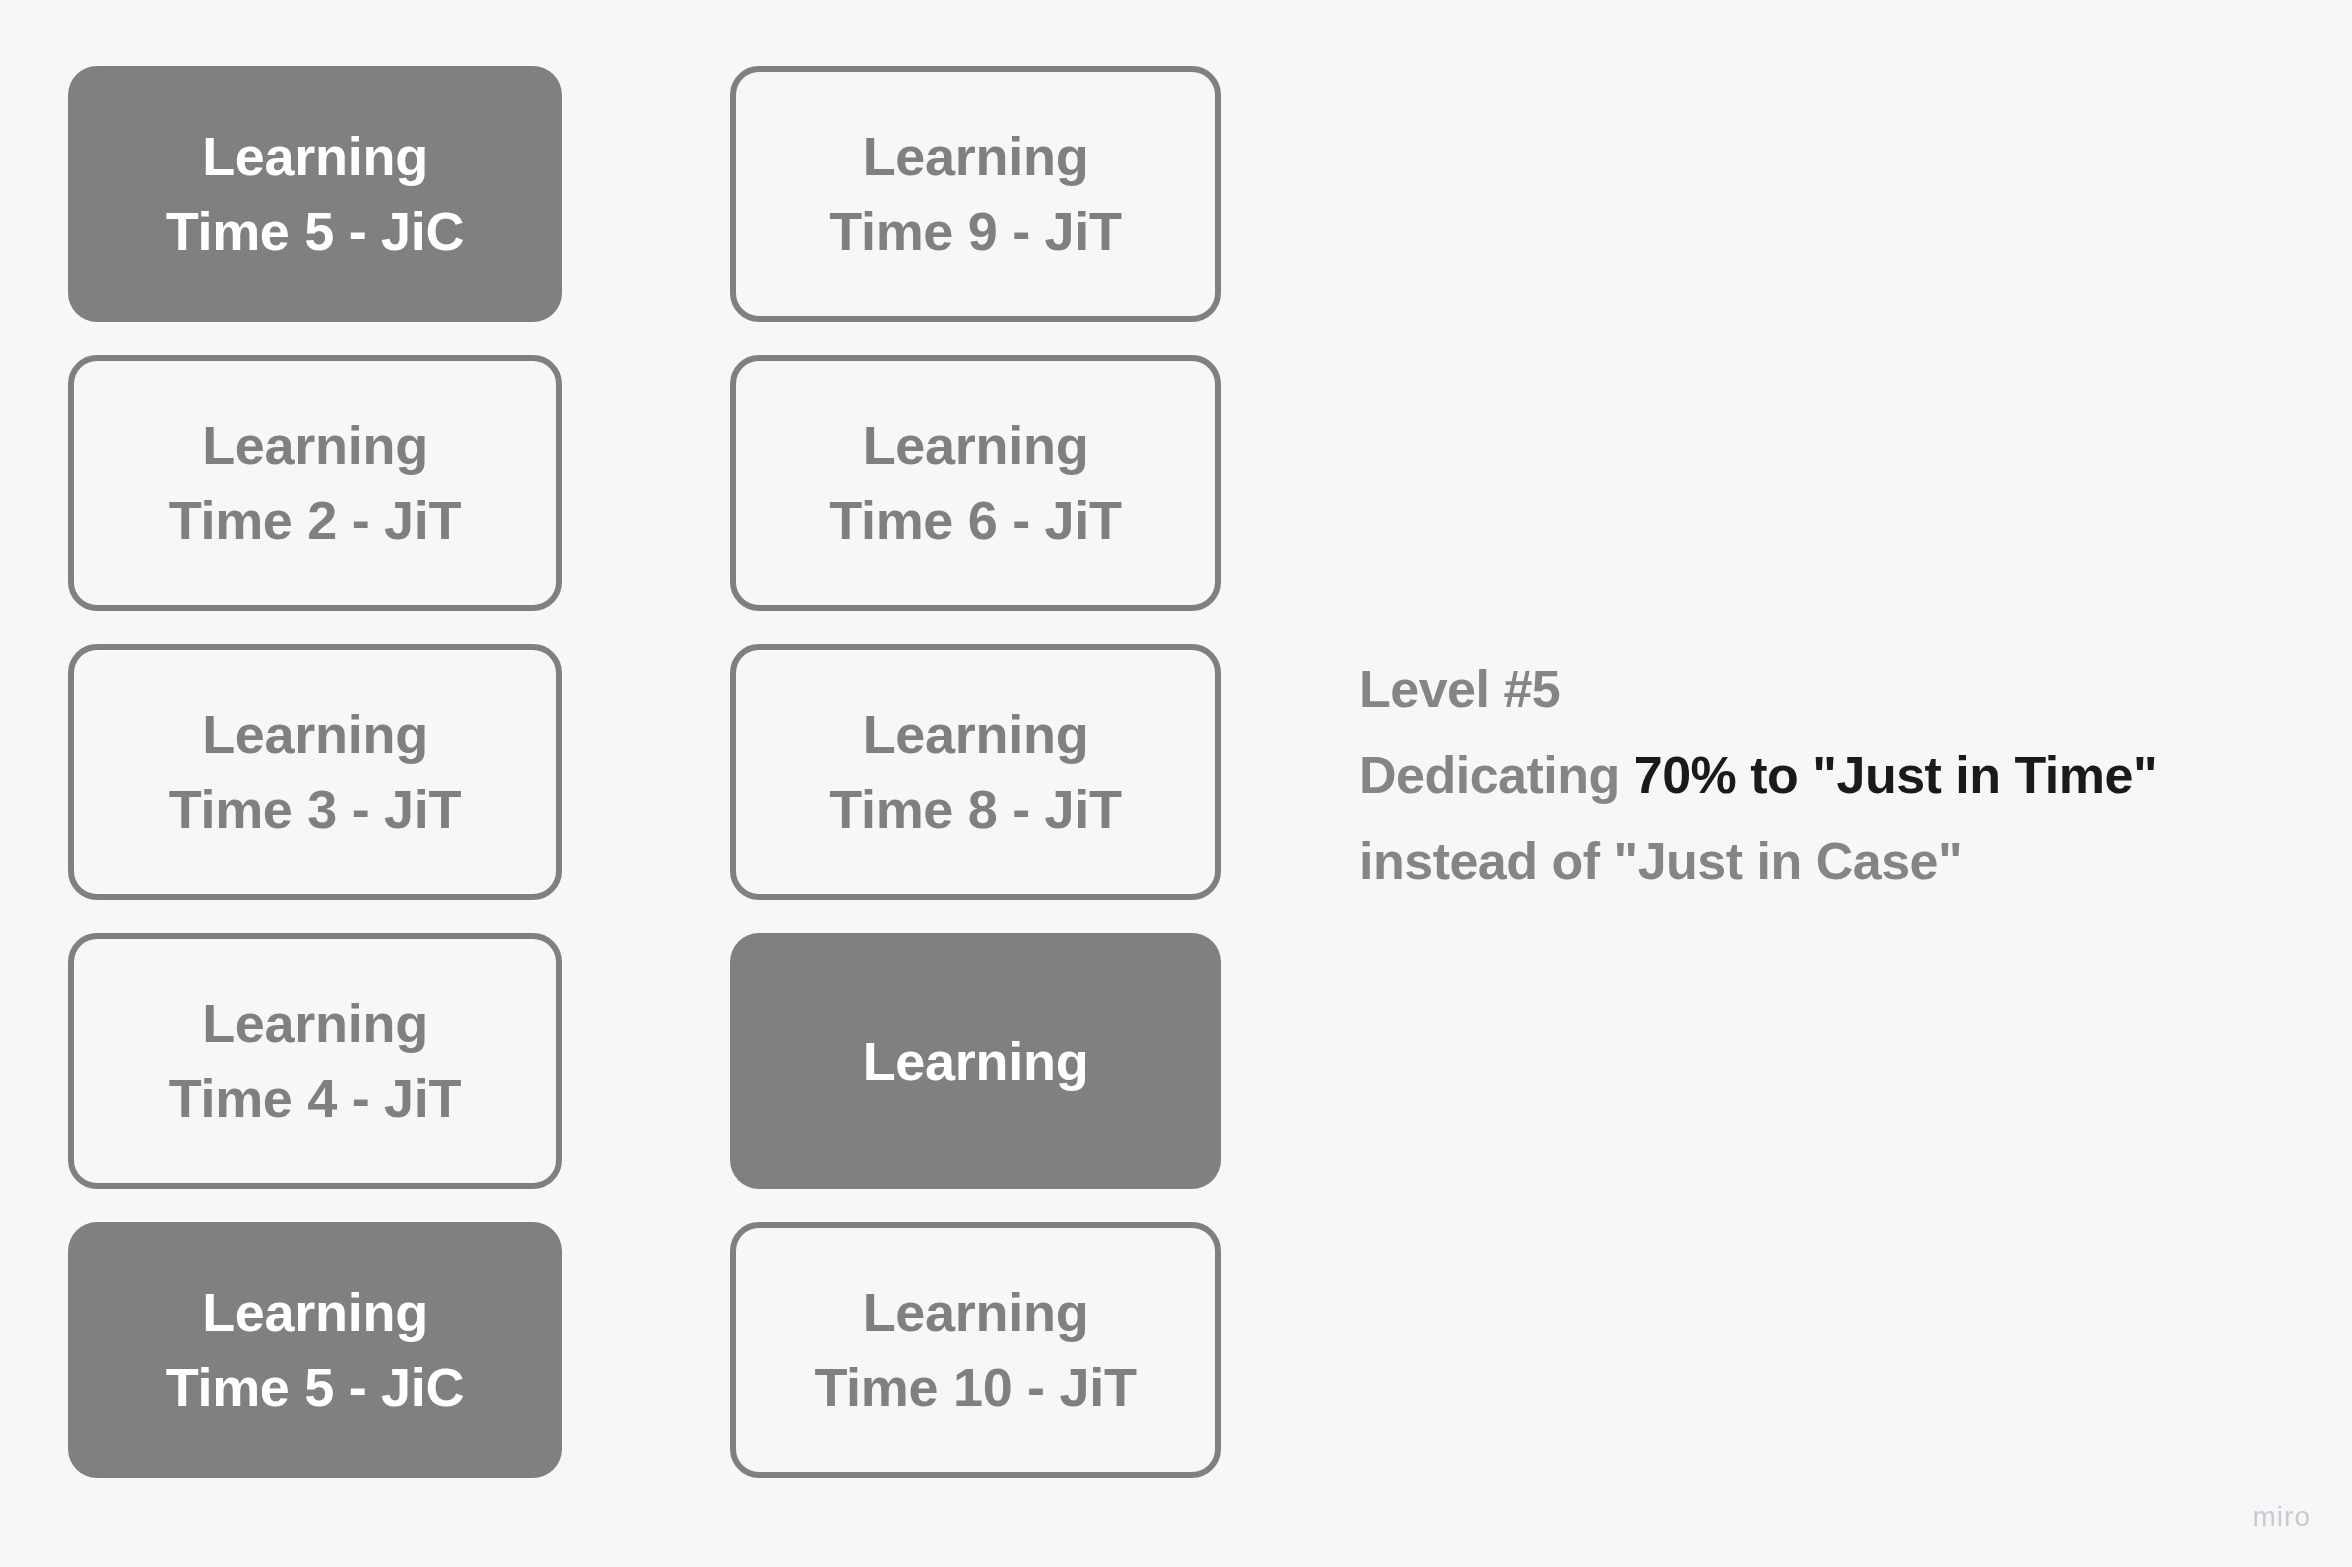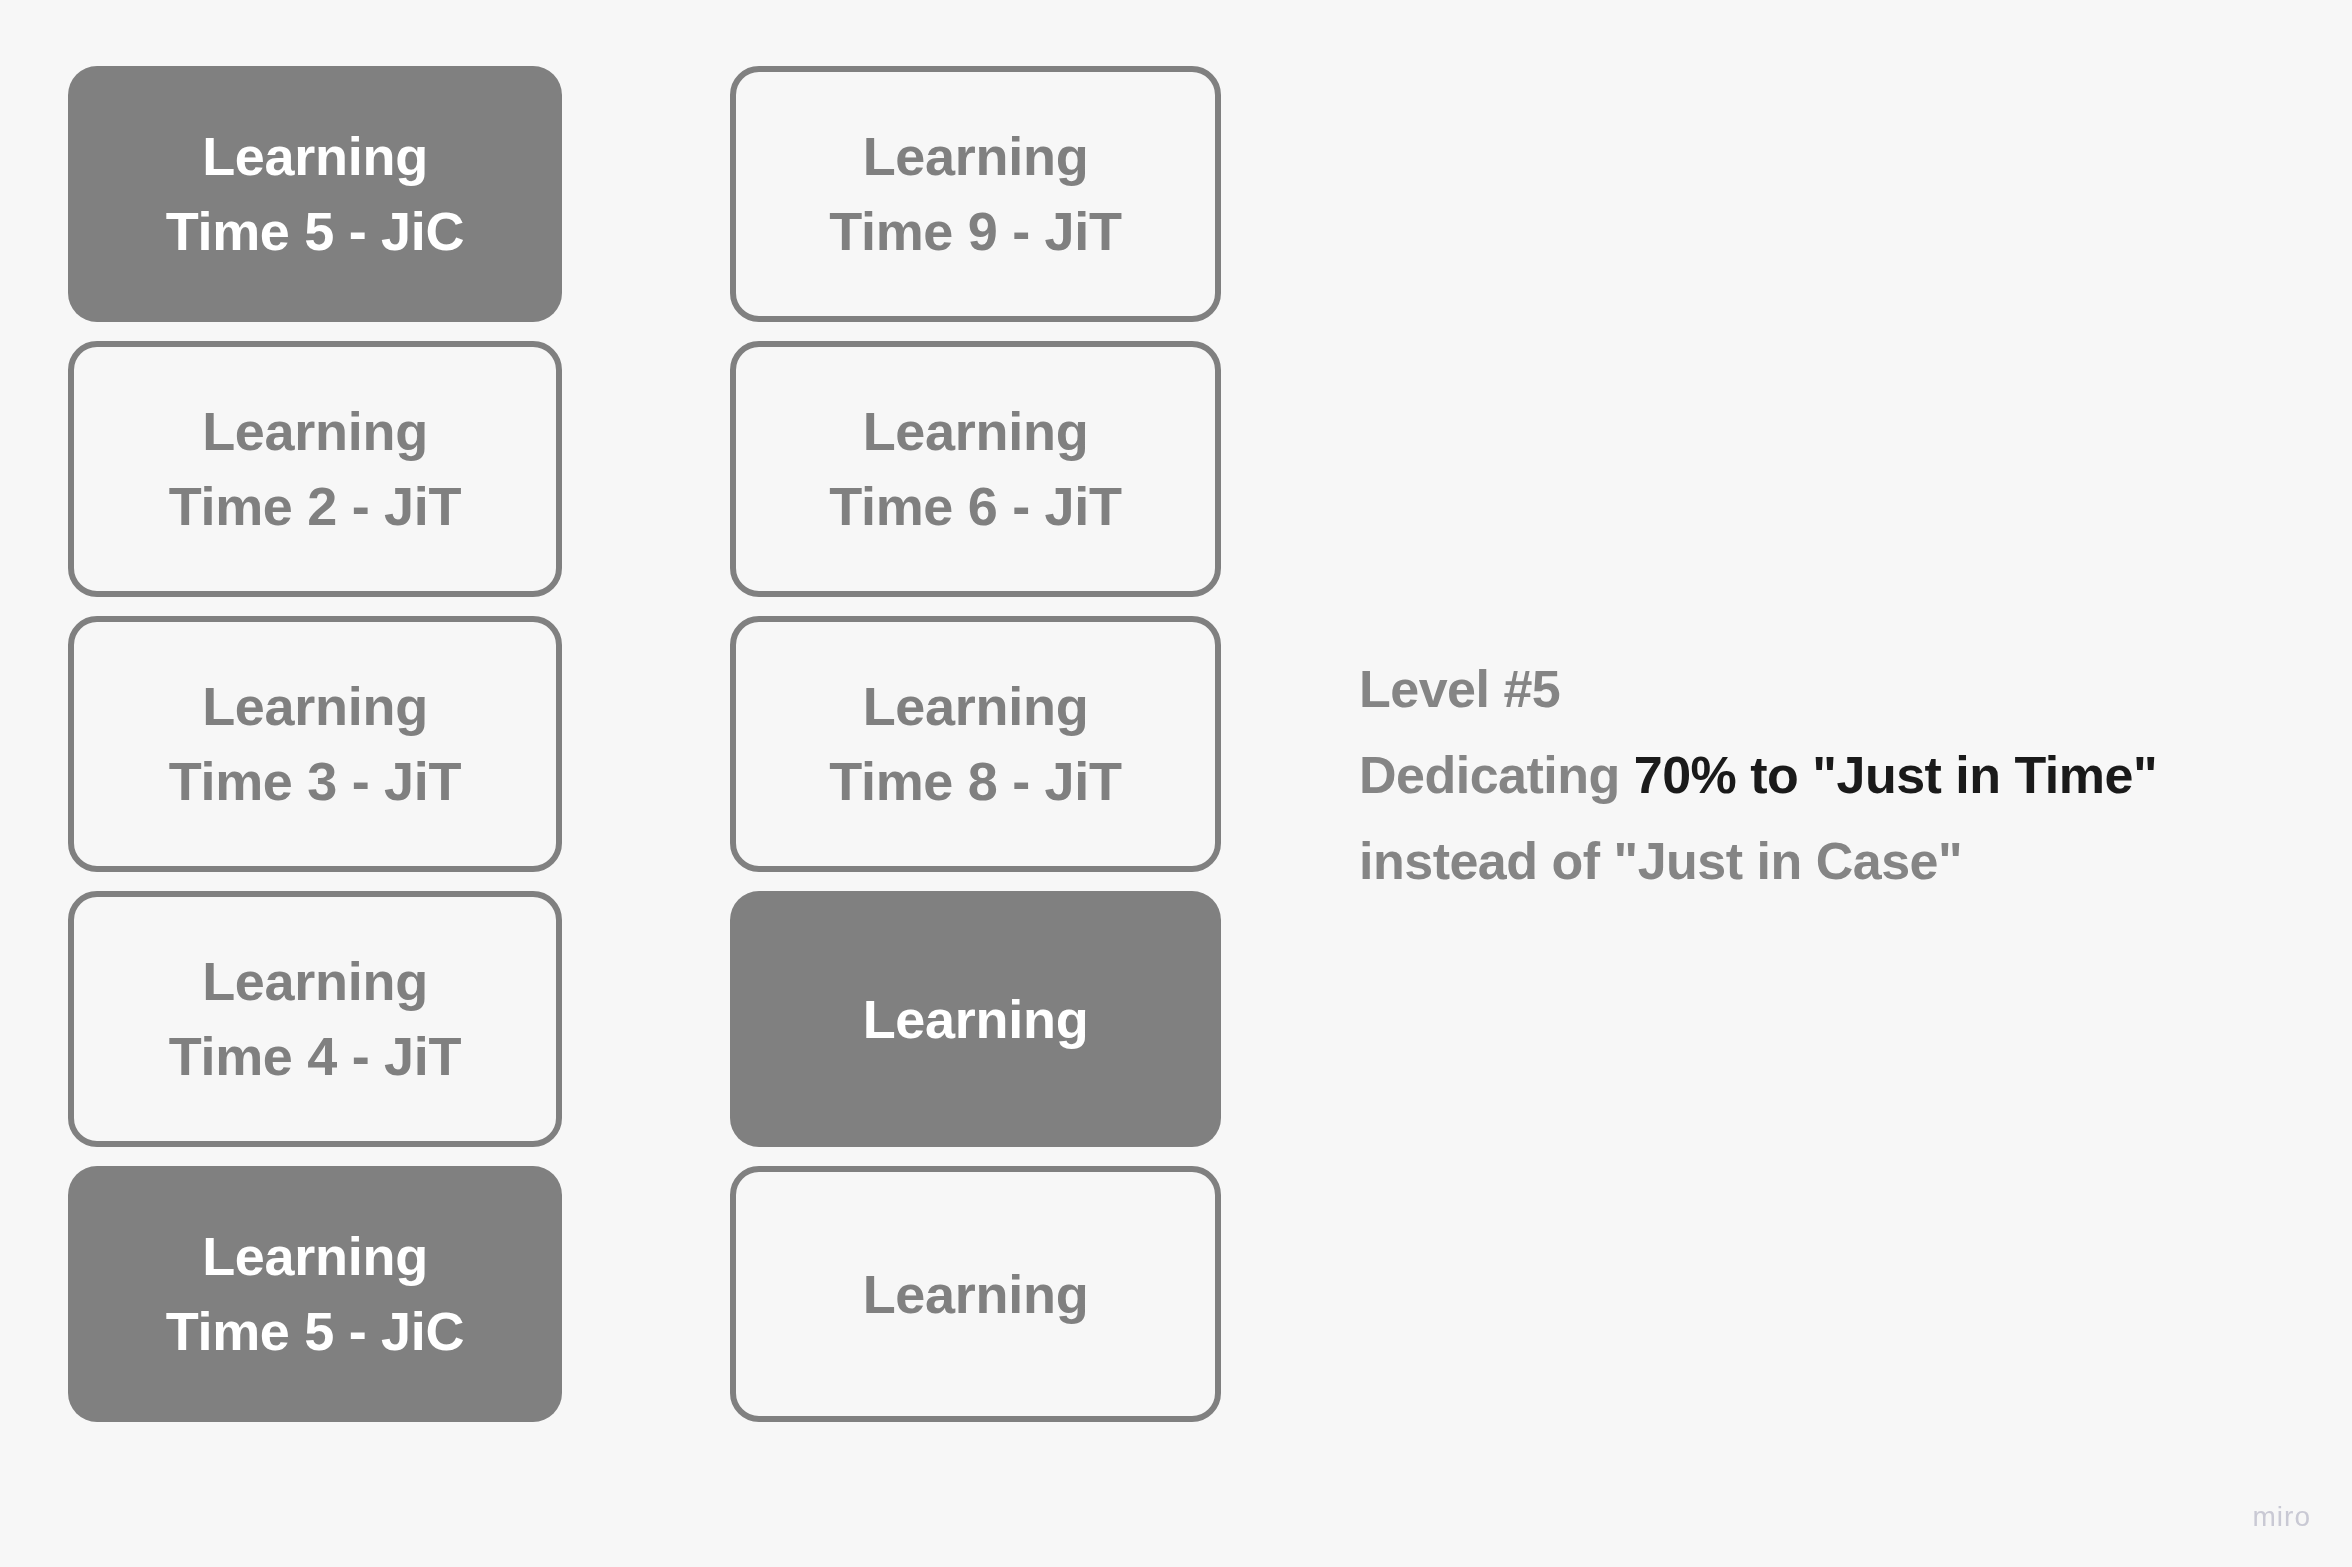--- a/index.html
+++ b/index.html
@@ -22,21 +22,21 @@
     height: 1568px;
     background: #f7f7f7;
   }
 
   
   .column {
     position: absolute;
     top: 66px;
     display: flex;
     flex-direction: column;
-    gap: 19px;
+    gap: 33px;
   }
   #column-1 { left: 68px;  width: 494px; }
   #column-2 { left: 730px; width: 491px; }
 
   .card {
     box-sizing: border-box;
     width: 100%;
     height: 256px;
     border-radius: 29px;
     display: flex;
@@ -136,20 +136,21 @@
     </div>
     <div class="card jit">
       <span class="card-line">Learning</span>
       <span class="card-line">Time 8 - JiT</span>
     </div>
     <div class="card jic">
       <span class="card-line">Learning</span>
     </div>
     <div class="card jit">
       <span class="card-line">Learning</span>
+      <span class="card-line">Time 10 - JiT</span>
     </div>
   </div>
 
   <div id="annotation">
     <span class="line">Level #5</span>
     <span class="line"><span>Dedicating </span><span class="emphasis">70% to "Just in Time"</span></span>
     <span class="line">instead of "Just in Case"</span>
   </div>
 
   <div id="watermark">miro</div>

